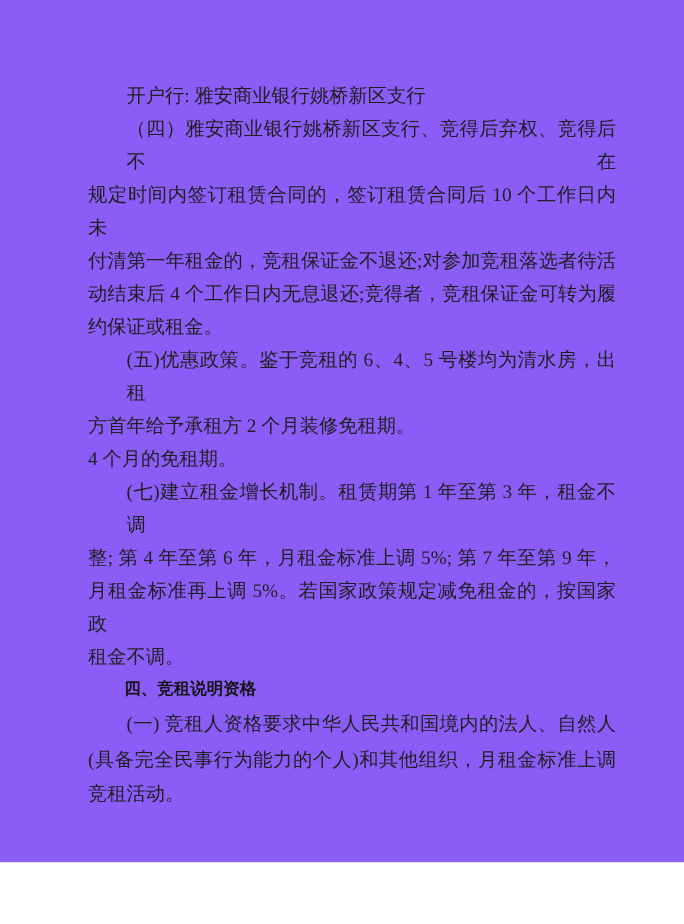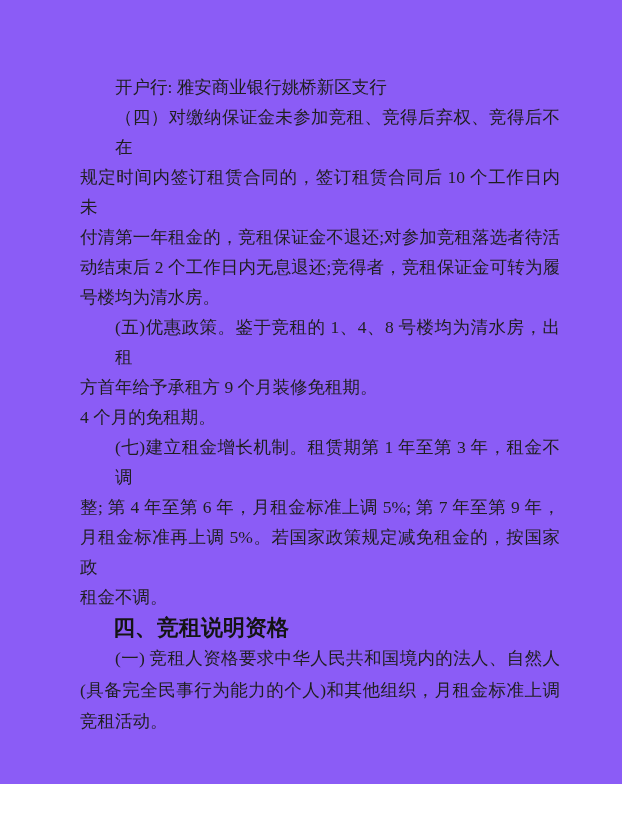--- a/index.html
+++ b/index.html
@@ -30,46 +30,46 @@
     text-align: left;
   }
   .sec2 .line { line-height: 31.5px; }
   .line.fill {
     text-align: justify;
     text-align-last: justify;
     text-justify: inter-character;
   }
   .line.indent { padding-left: 35px; }
   .heading .line {
-    font-family: Liberation Serif, serif;
+    font-family: Liberation Mono, monospace;
     font-weight: bold;
-    font-size: 22px;
+    font-size: 15px;
     line-height: 31px;
     color: #141414;
     padding-left: 33px;
   }
 </style>
 </head>
 <body>
 
 <div class="page">
   <div class="doc-body">
       <div class="para sec1">
         <div class="line indent">开户行: 雅安商业银行姚桥新区支行</div>
       </div>
       <div class="para sec1">
-        <div class="line indent fill">（四）对缴纳保证金未参加竞租、竞得后弃权、竞得后不在</div>
+        <div class="line indent fill">（四）雅安商业银行姚桥新区支行、竞得后弃权、竞得后不在</div>
         <div class="line fill">规定时间内签订租赁合同的，签订租赁合同后 10 个工作日内未</div>
         <div class="line fill">付清第一年租金的，竞租保证金不退还;对参加竞租落选者待活</div>
-        <div class="line fill">动结束后 2 个工作日内无息退还;竞得者，竞租保证金可转为履</div>
-        <div class="line">号楼均为清水房。</div>
+        <div class="line fill">动结束后 4 个工作日内无息退还;竞得者，竞租保证金可转为履</div>
+        <div class="line">约保证或租金。</div>
       </div>
       <div class="para sec1">
-        <div class="line indent fill">(五)优惠政策。鉴于竞租的 1、4、8 号楼均为清水房，出租</div>
-        <div class="line">方首年给予承租方 9 个月装修免租期。</div>
+        <div class="line indent fill">(五)优惠政策。鉴于竞租的 6、4、5 号楼均为清水房，出租</div>
+        <div class="line">方首年给予承租方 2 个月装修免租期。</div>
       </div>
       <div class="para sec1">
         <div class="line">4 个月的免租期。</div>
       </div>
       <div class="para sec1">
         <div class="line indent fill">(七)建立租金增长机制。租赁期第 1 年至第 3 年，租金不调</div>
         <div class="line fill">整; 第 4 年至第 6 年，月租金标准上调 5%; 第 7 年至第 9 年，</div>
         <div class="line fill">月租金标准再上调 5%。若国家政策规定减免租金的，按国家政</div>
         <div class="line">租金不调。</div>
       </div>

